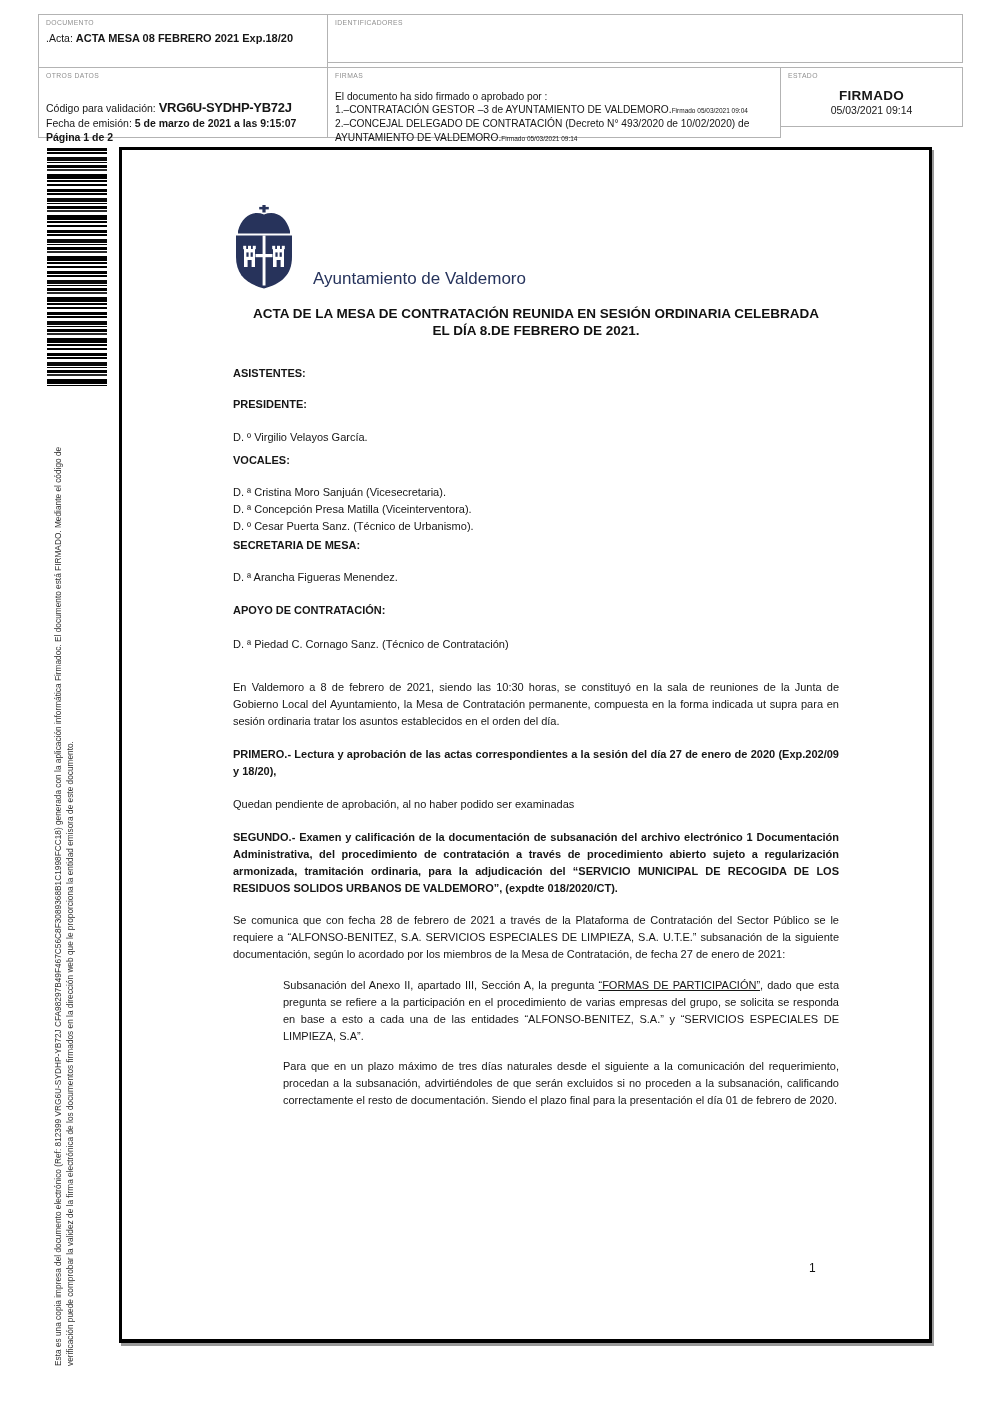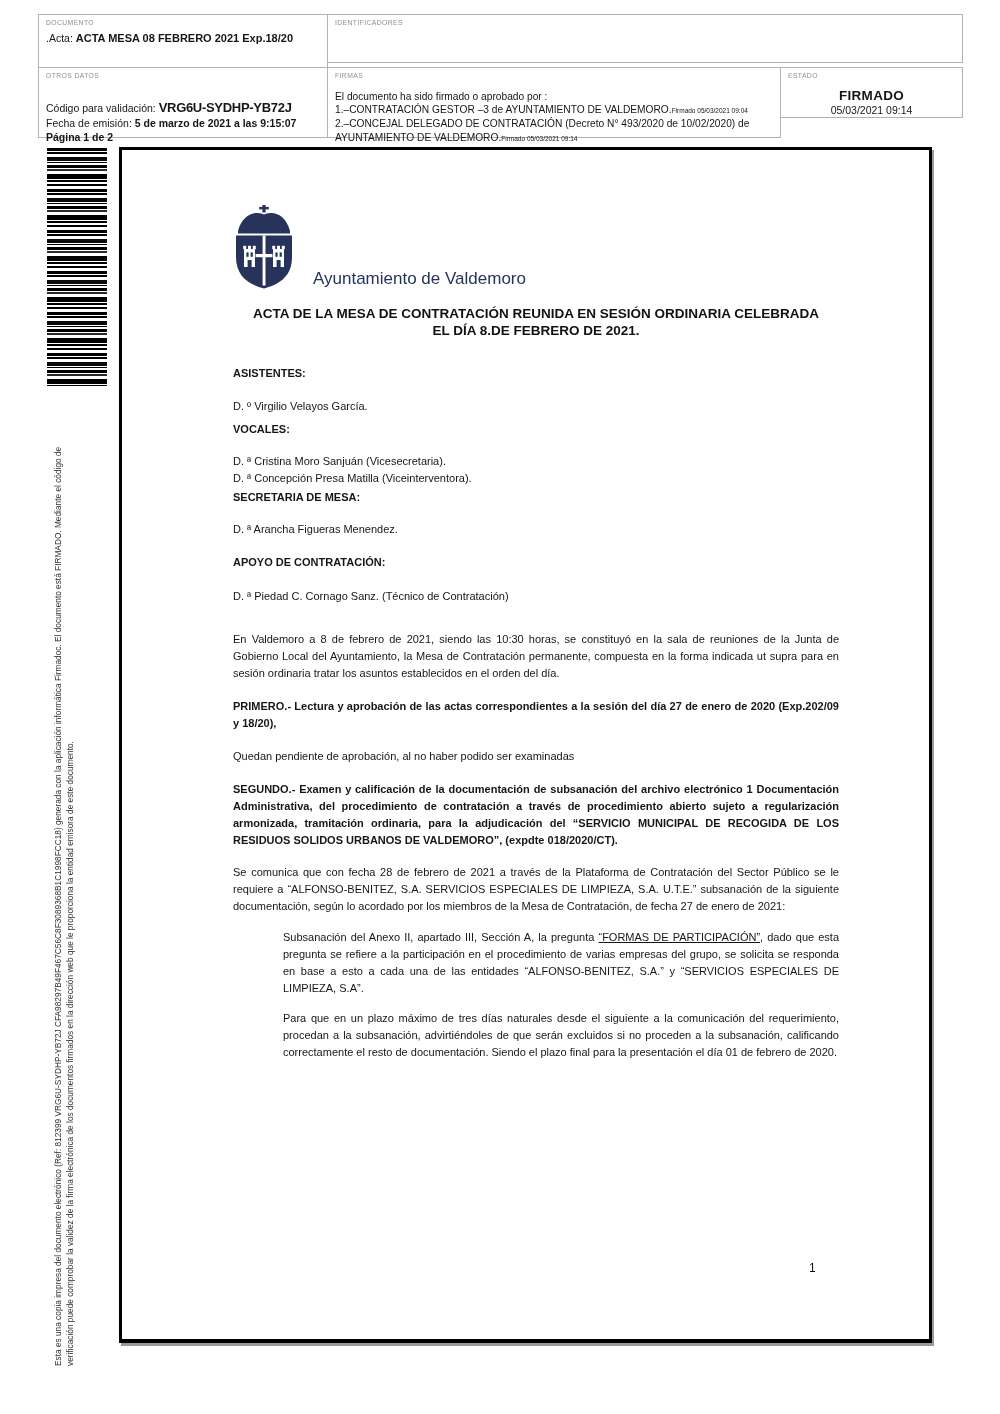--- a/index.html
+++ b/index.html
@@ -7,21 +7,21 @@
     font-family:"Liberation Sans","DejaVu Sans",sans-serif; color:#161616; }
   .abs { position:absolute; }
 
   
   .hdr-box { position:absolute; border:1px solid #b3b3b3; background:#fff; padding:4px 7px; }
   .hdr-label { font-size:6.8px; color:#8f8f8f; letter-spacing:.4px; }
   #box-documento { left:38px; top:14px; width:290px; height:62px; }
   #box-identificadores { left:327px; top:14px; width:636px; height:49px; }
   #box-otros { left:38px; top:67px; width:290px; height:71px; }
   #box-firmas { left:327px; top:67px; width:454px; height:71px; }
-  #box-estado { left:780px; top:67px; width:183px; height:51px; text-align:center; }
+  #box-estado { left:780px; top:67px; width:183px; height:60px; text-align:center; }
   .doc-value { margin-top:6px; font-size:10.5px; }
   .doc-value b { font-size:11px; }
   .otros-line { font-size:10.5px; line-height:14.5px; }
   .otros-line .code { font-weight:bold; font-size:13px; letter-spacing:-.3px; }
   .otros-line b { font-weight:bold; }
   .firmas-line { font-size:10.2px; line-height:13.2px; }
   .stamp { font-size:6.5px; }
   .estado-status { margin-top:9px; font-weight:bold; font-size:13.5px; letter-spacing:.3px; }
   .estado-date { font-size:10.5px; margin-top:1px; }
 
@@ -150,26 +150,28 @@
     <div class="org-name">Ayuntamiento de Valdemoro</div>
   </div>
 
   <div class="title">
     <div>ACTA DE LA MESA DE CONTRATACIÓN REUNIDA EN SESIÓN ORDINARIA CELEBRADA</div>
     <div>EL DÍA 8.DE FEBRERO DE 2021.</div>
   </div>
 
   <div class="body-txt bold mt-asistentes">ASISTENTES:</div>
 
+  <div class="body-txt bold mt-presidente">PRESIDENTE:</div>
   <div class="body-txt mt-virgilio">D. º Virgilio Velayos García.</div>
 
   <div class="body-txt bold mt-vocales">VOCALES:</div>
   <div class="body-txt mt-vocales-list">
     <div>D. ª Cristina Moro Sanjuán (Vicesecretaria).</div>
     <div>D. ª Concepción Presa Matilla (Viceinterventora).</div>
+    <div>D. º Cesar Puerta Sanz. (Técnico de Urbanismo).</div>
   </div>
 
   <div class="body-txt bold mt-secretaria">SECRETARIA DE MESA:</div>
   <div class="body-txt mt-arancha">D. ª Arancha Figueras Menendez.</div>
 
   <div class="body-txt bold mt-apoyo">APOYO DE CONTRATACIÓN:</div>
   <div class="body-txt mt-piedad">D. ª Piedad C. Cornago Sanz. (Técnico de Contratación)</div>
 
   <div class="body-txt just mt-intro">En Valdemoro a 8 de febrero de 2021, siendo las 10:30 horas, se constituyó en la sala de reuniones de la Junta de Gobierno Local del Ayuntamiento, la Mesa de Contratación permanente, compuesta en la forma indicada ut supra para en sesión ordinaria tratar los asuntos establecidos en el orden del día.</div>
 

